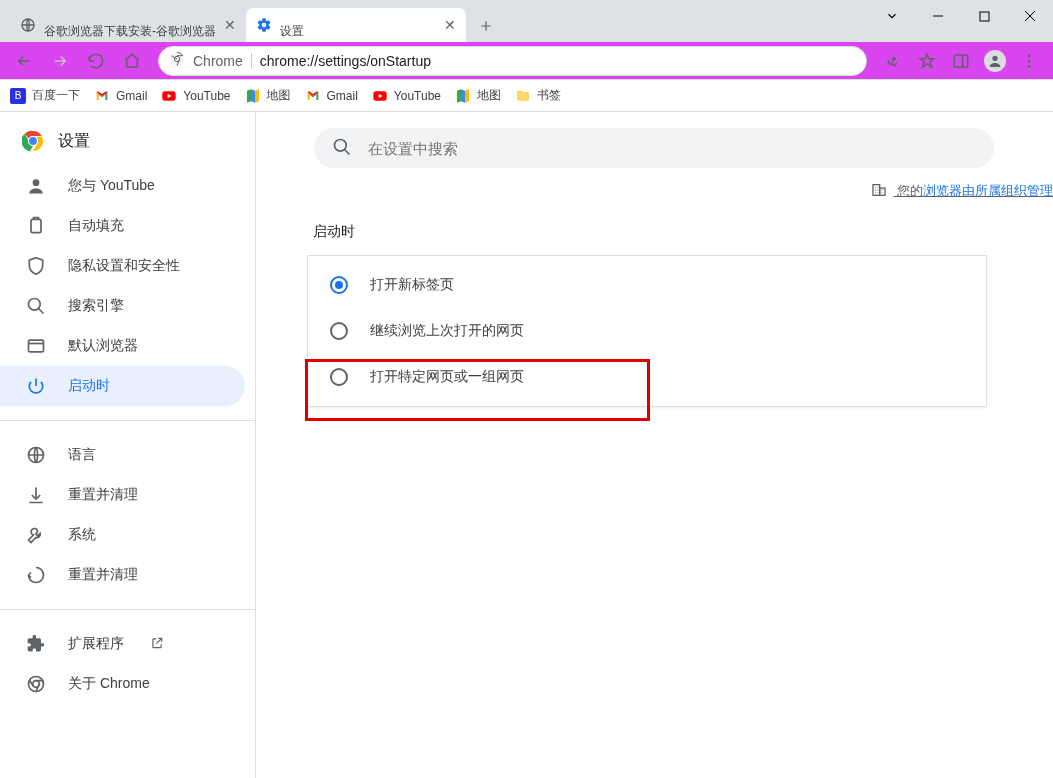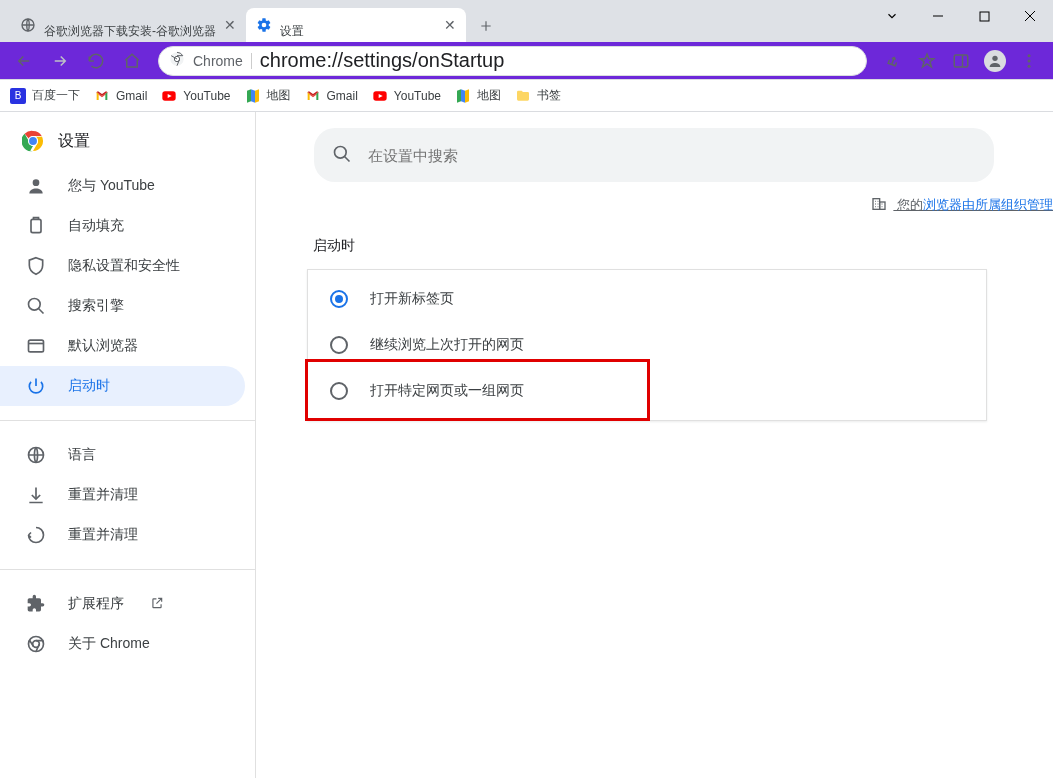--- a/index.html
+++ b/index.html
@@ -55,38 +55,38 @@
   .tab.active { background: #fff; color: #3c4043; }
   .tab .favicon { width: 16px; height: 16px; display:flex; align-items:center; justify-content:center;}
   .tab .title { flex:1; white-space: nowrap; overflow: hidden; text-overflow: ellipsis; margin-top: 12px; }
   .tab-close { font-size: 14px; color:#5f6368; }
   .tab-add {
     width: 28px; height: 28px; display: flex; align-items: center; justify-content: center; color:#5f6368; margin-left:6px; margin-bottom:2px;
   }
   
   .toolbar {
     height: 38px;
-    background: #6d28d9;
+    background: #d946ef;
     border-bottom: 1px solid #dadce0;
     display: flex;
     align-items: center;
     padding: 0 8px;
     gap: 4px;
   }
   .tb-btn {
     width: 32px; height: 32px; display:flex; align-items:center; justify-content:center; border-radius:50%; color:#5f6368;
   }
   .tb-btn.disabled { color:#bdc1c6; }
   .omnibox {
     flex:1; height: 30px; background:#fff; border:1px solid #dadce0; border-radius:15px; display:flex; align-items:center; padding:0 10px; gap:8px; margin:0 6px;
   }
   .omnibox .secure { color:#5f6368; font-size:16px;}
   .omnibox .chrome-label { color:#5f6368; font-size:14px;}
   .omnibox .sep { width:1px; height:16px; background:#ccc; }
-  .omnibox .url { color:#202124; font-size:20px; }
+  .omnibox .url { color:#202124; font-size:14px; }
   .right-icons { display:flex; align-items:center; gap:2px;}
   
   .bookmarks {
     height: 32px;
     background:#fff;
     border-bottom:1px solid #dadce0;
     display:flex; align-items:center; padding:0 10px; gap:14px;
     font-size:12px; color:#3c4043;
   }
   .bookmark { display:flex; align-items:center; gap:6px; }
@@ -115,21 +115,21 @@
   .sb-icon { width:20px; height:20px; color:#5f6368; display:flex;align-items:center;justify-content:center;}
   .sb-sep { height:1px; background:#e0e0e0; margin:14px 0; }
   .sb-ext-icon { width:16px;height:16px; color:#5f6368; margin-left:4px;}
   .main {
     flex:1; background:#fff; padding: 0; overflow:auto;
     position:relative;
   }
   .main-scroll-edge{ position:absolute; left:0; top:0; bottom:0; width:1px; background:#e0e0e0;}
   .search-wrap { padding: 16px 0 8px 0; display:flex; justify-content:center;}
   .search-box {
-    width: 680px; height: 54px; background:#f1f3f4; border-radius:21px; display:flex; align-items:center; padding:0 18px; gap:14px;
+    width: 680px; height: 40px; background:#f1f3f4; border-radius:21px; display:flex; align-items:center; padding:0 18px; gap:14px;
   }
   .search-box input {
     border:none; outline:none; background:transparent; font-size:15px; flex:1; color:#202124;
   }
   .managed-line { text-align:right; font-size:13px; color:#5f6368; padding: 6px 0 18px 0; text-decoration: underline;}
   .managed-line a { color:#1a73e8; text-decoration:none;}
   .section-title { font-size:14px; color:#202124; padding: 4px 0 14px 0; margin-left:58px;}
   .card {
     width: 680px; margin-left:52px; background:#fff; border:1px solid #e0e0e0; border-radius:0;
     box-shadow: 0 1px 2px rgba(60,64,67,0.1);
@@ -427,20 +427,28 @@
       <span class="sb-icon">
           <svg width="20" height="20" viewBox="0 0 24 24" fill="none" stroke="#5f6368" stroke-width="2">
             <path d="M12 3v12M7 12l5 5 5-5M4 21h16"></path>
           </svg>
         </span>
       <span>重置并清理</span>
     </div>
     <div class="sb-item">
       <span class="sb-icon">
           <svg width="20" height="20" viewBox="0 0 24 24" fill="none" stroke="#5f6368" stroke-width="2">
+            <path d="M14 7a4 4 0 10-5 5l-6 6 3 3 6-6a4 4 0 005-5l-3 3-2-2z"></path>
+          </svg>
+        </span>
+      <span>系统</span>
+    </div>
+    <div class="sb-item">
+      <span class="sb-icon">
+          <svg width="20" height="20" viewBox="0 0 24 24" fill="none" stroke="#5f6368" stroke-width="2">
             <path d="M3 12a9 9 0 109-9M3 12l3-3M3 12l3 3"></path>
           </svg>
         </span>
       <span>重置并清理</span>
     </div>
 
     <div class="sb-sep"></div>
 
     <div class="sb-item">
       <span class="sb-icon">

